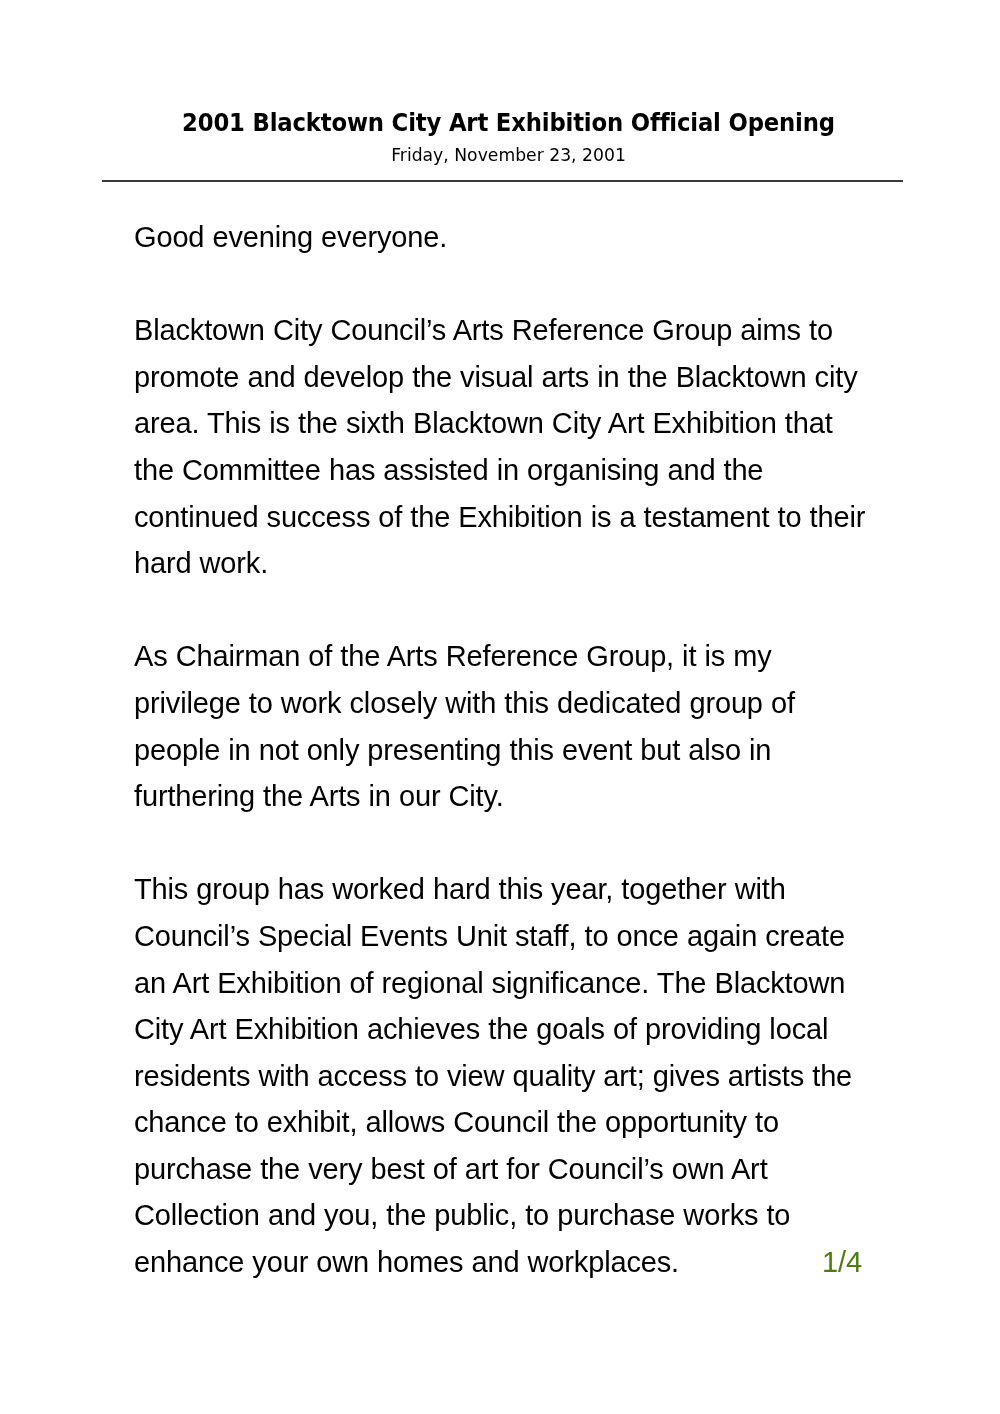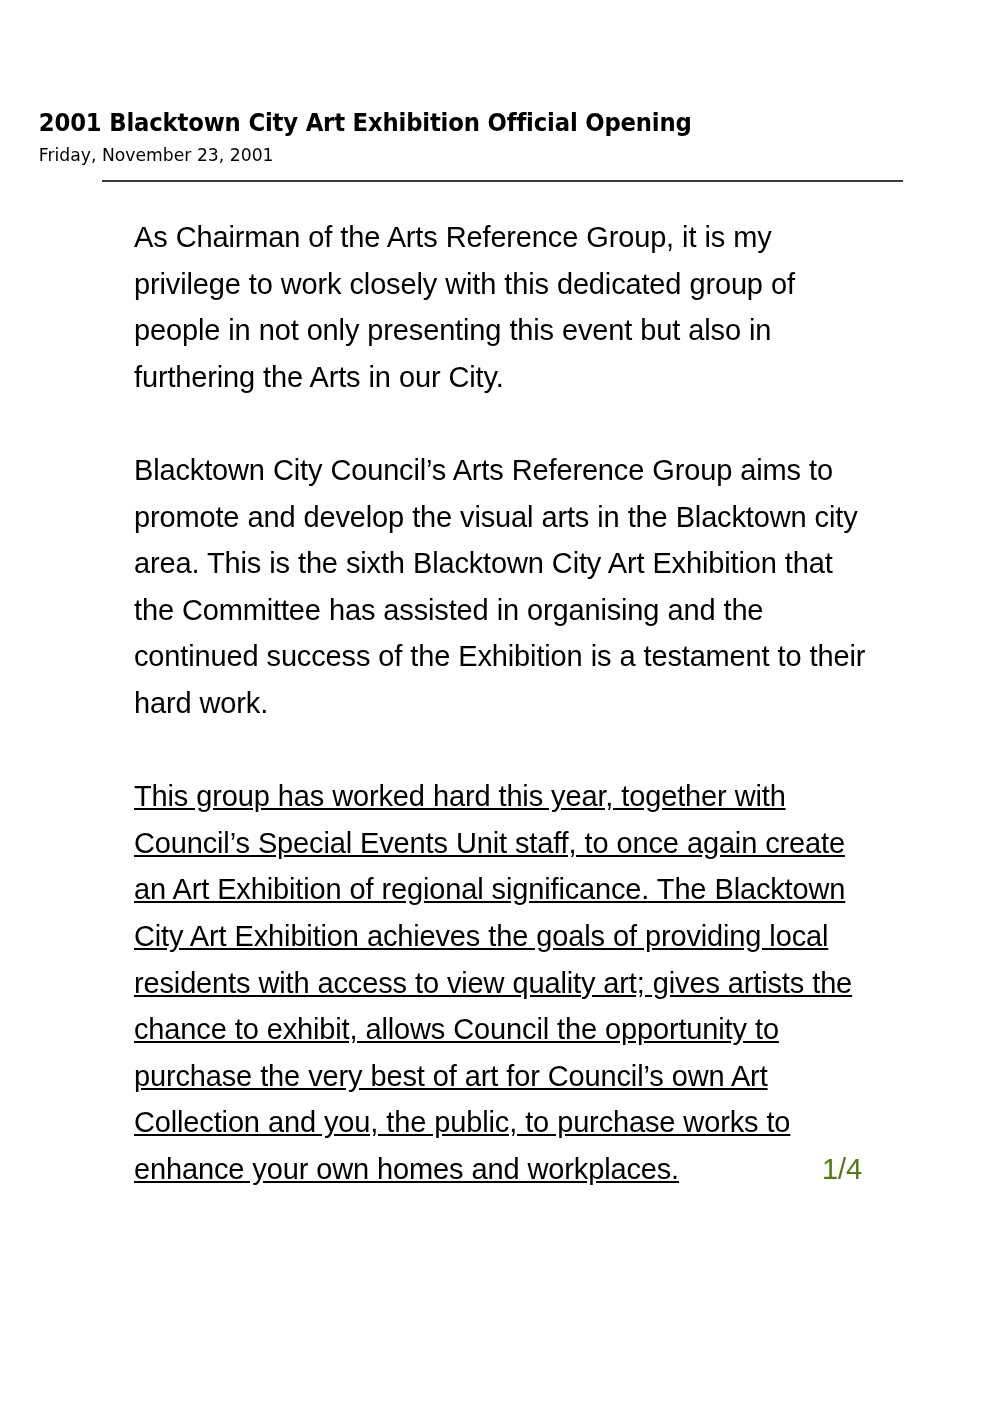--- a/index.html
+++ b/index.html
@@ -19,24 +19,24 @@
 
   .page {
     position: absolute;
     inset: 0;
     background: #ffffff;
   }
 
   
   .doc-header {
     position: absolute;
-    left: 4px;
+    left: 17px;
     right: 0;
     top: 108px;
-    text-align: left;
+    text-align: center;
   }
   .doc-title {
     font-family: "DejaVu Sans", sans-serif;
     font-weight: bold;
     font-size: 24.5px;
     letter-spacing: -0.2px;
     line-height: 30px;
     color: #000000;
     margin: 0;
     transform: scaleX(0.93);
@@ -72,21 +72,20 @@
     font-size: 29px;
     line-height: 46.6px;
     margin: 0 0 46.6px 0;
     color: #000000;
     letter-spacing: -0.15px;
     word-spacing: 0.2px;
     text-align: left;
   }
   .para:last-of-type {
     margin-bottom: 0;
-    text-decoration: underline;
   }
   .para-last {
     position: relative;
   }
   .page-number {
     position: absolute;
     left: 688px;
     bottom: 0px;
     font-size: 29px;
     line-height: 46.6px;
@@ -101,24 +100,25 @@
 
   <div class="doc-header">
     <div class="doc-title">2001 Blacktown City Art Exhibition Official Opening</div>
     <div class="doc-subtitle">Friday, November 23, 2001</div>
   </div>
 
   <hr class="header-rule">
 
   <div class="doc-body">
 
+    <p class="para">Good evening everyone.</p>
+
+    <p class="para">Blacktown City Council’s Arts Reference Group aims to promote and develop the visual arts in the Blacktown city area. This is the sixth Blacktown City Art Exhibition that the Committee has assisted in organising and the continued success of the Exhibition is a testament to their hard work.</p>
 
     <p class="para">As Chairman of the Arts Reference Group, it is my privilege to work closely with this dedicated group of people in not only presenting this event but also in furthering the Arts in our City.</p>
-
-    <p class="para">Blacktown City Council’s Arts Reference Group aims to promote and develop the visual arts in the Blacktown city area. This is the sixth Blacktown City Art Exhibition that the Committee has assisted in organising and the continued success of the Exhibition is a testament to their hard work.</p>
 
     <p class="para para-last">
       <span>This group has worked hard this year, together with Council’s Special Events Unit staff, to once again create an Art Exhibition of regional significance. The Blacktown City Art Exhibition achieves the goals of providing local residents with access to view quality art; gives artists the chance to exhibit, allows Council the opportunity to purchase the very best of art for Council’s own Art Collection and you, the public, to purchase works to enhance your own homes and workplaces.</span>
       <span class="page-number">1/4</span>
     </p>
 
   </div>
 
 </div>
 

